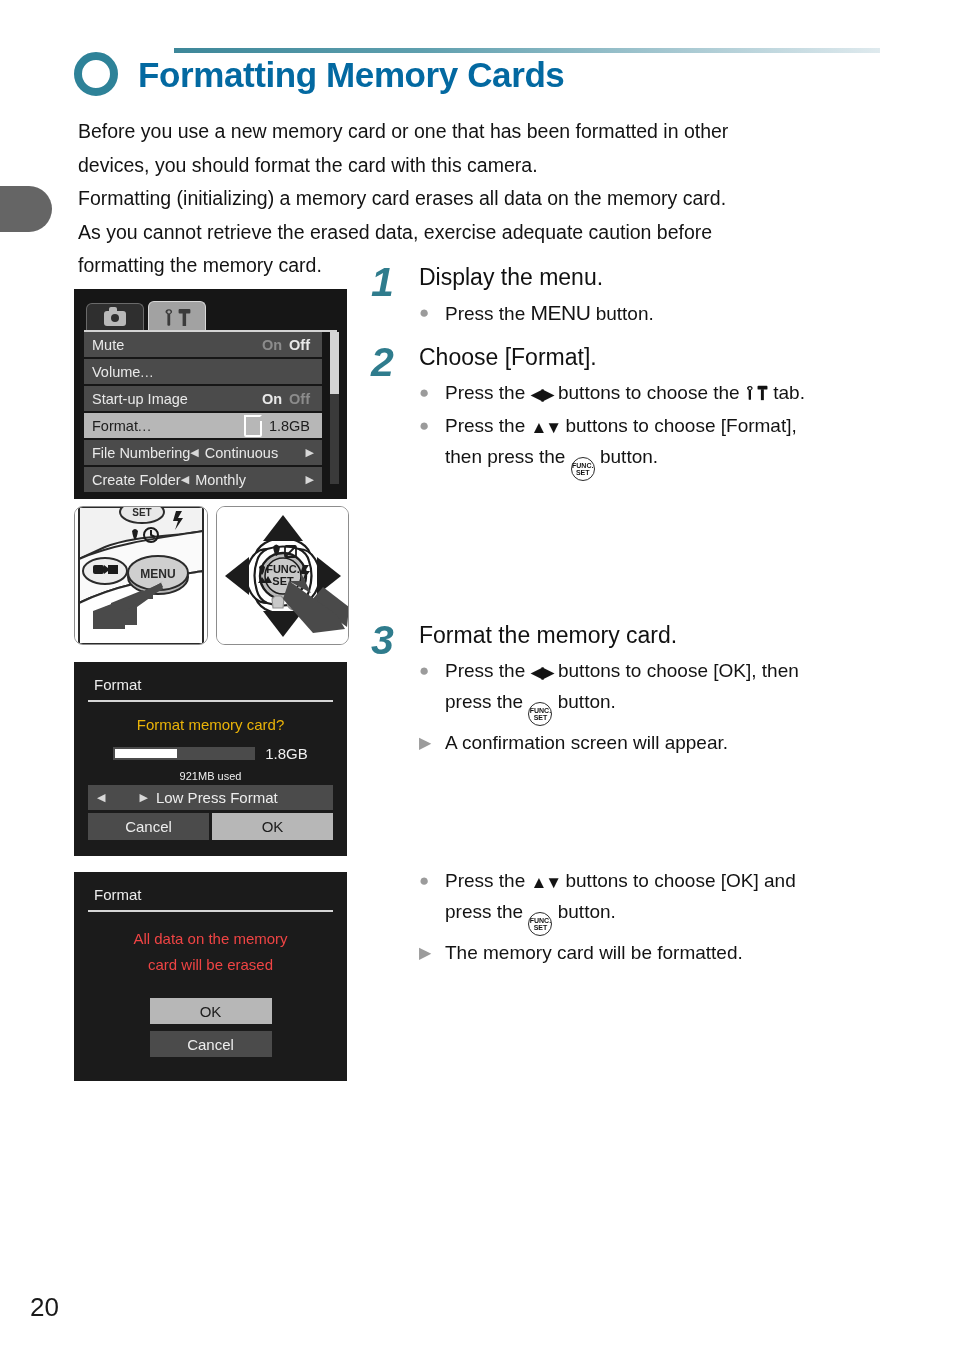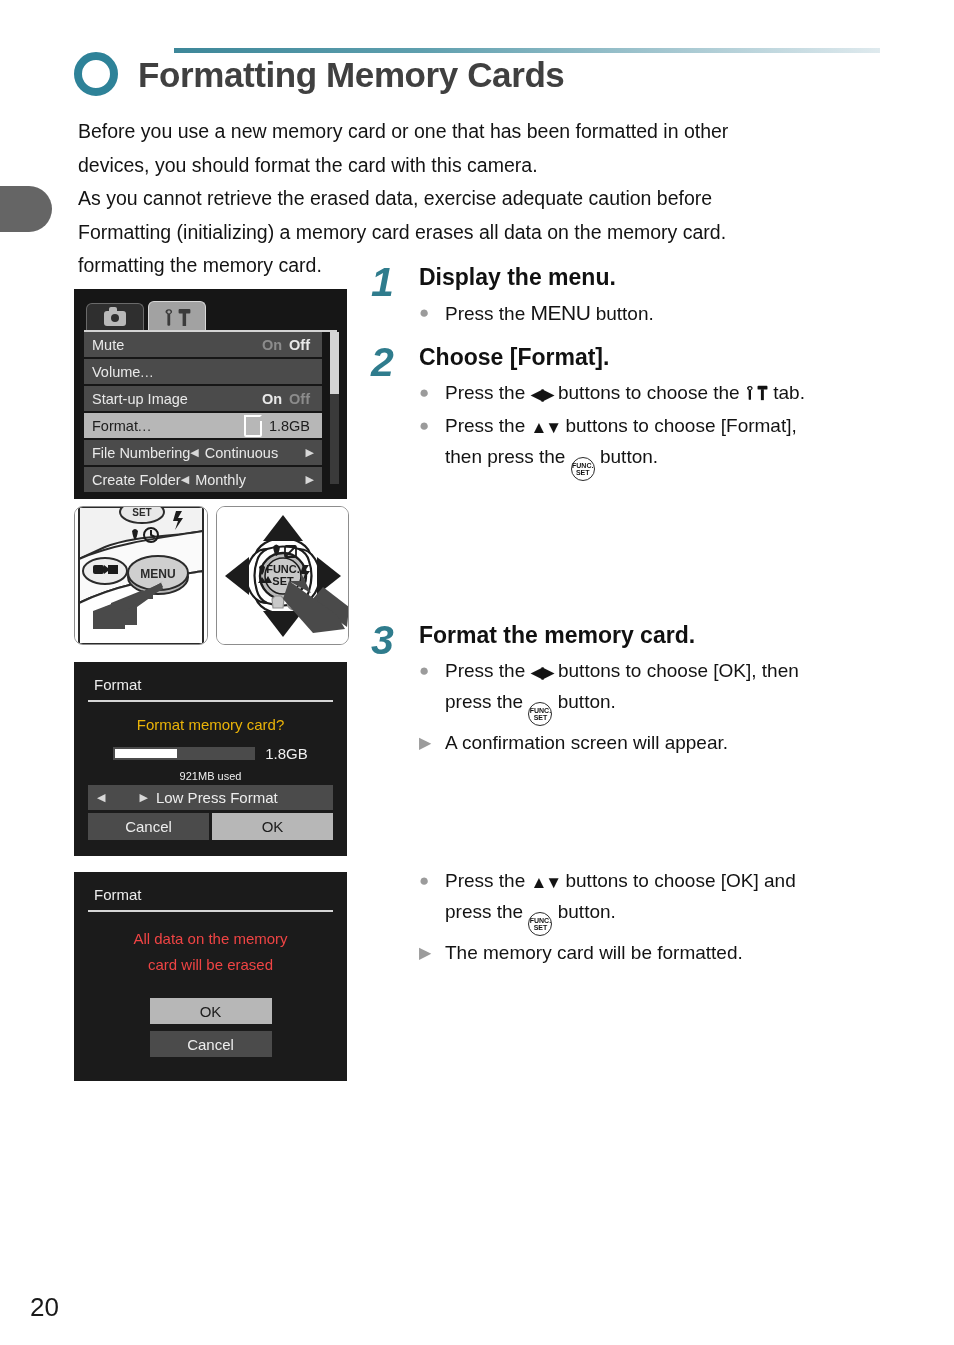--- a/index.html
+++ b/index.html
@@ -61,21 +61,21 @@
   }
   .header-title {
     position: absolute;
     left: 64px;
     top: 4px;
     font-size: 35px;
     font-weight: bold;
     letter-spacing: -0.4px;
     line-height: 46px;
     white-space: nowrap;
-    color: #404040;
+    color: #0369a1;
   }
 
   
   .intro {
     position: absolute;
     left: 74px;
     top: 113px;
     width: 806px;
     font-size: 19.5px;
     line-height: 29.6px;
@@ -223,21 +223,21 @@
     left: 0;
     top: 0;
     font-size: 41px;
     font-weight: bold;
     font-style: italic;
     color: #2f7c8d;
     line-height: 40px;
   }
   .step-head {
     font-size: 23px;
-    font-weight: bold;
+    font-weight: normal;
     color: #111;
     padding-left: 48px;
     line-height: 30px;
   }
   .bullets { padding-left: 48px; margin-top: 6px; }
   .bullet { display: flex; align-items: flex-start; font-size: 19px; line-height: 29px; color: #131313; margin-bottom: 2px; }
   .bullet .mk { flex: 0 0 26px; color: #9b9b9b; font-size: 17px; line-height: 29px; }
   .bullet .mk.tri { font-size: 16px; }
   .bullet .tx { flex: 1; }
   .menu-word { font-size: 21px; letter-spacing: -0.5px; }
@@ -270,22 +270,22 @@
   <div class="header-rule"></div>
   <div class="header-icon">
     <div class="ring"></div>
   </div>
   <div class="header-title">Formatting Memory Cards</div>
 </div>
 
 <div class="intro">
   <p>Before you use a new memory card or one that has been formatted in other</p>
   <p>devices, you should format the card with this camera.</p>
+  <p>Formatting (initializing) a memory card erases all data on the memory card.</p>
   <p>As you cannot retrieve the erased data, exercise adequate caution before</p>
-  <p>Formatting (initializing) a memory card erases all data on the memory card.</p>
   <p>formatting the memory card.</p>
 </div>
 
 <div class="figures">
 
   <div class="lcd-menu">
     <div class="tabs">
       <div class="tab inactive">
         <span class="icon-cam"></span>
       </div>

